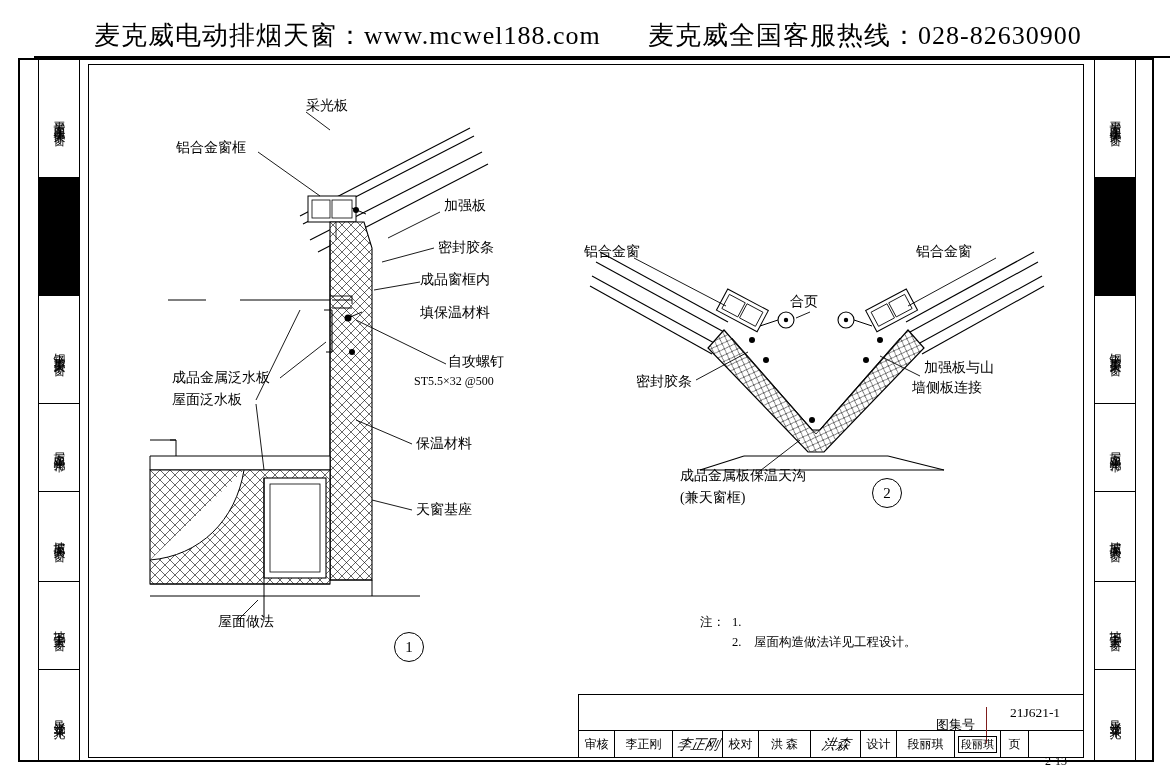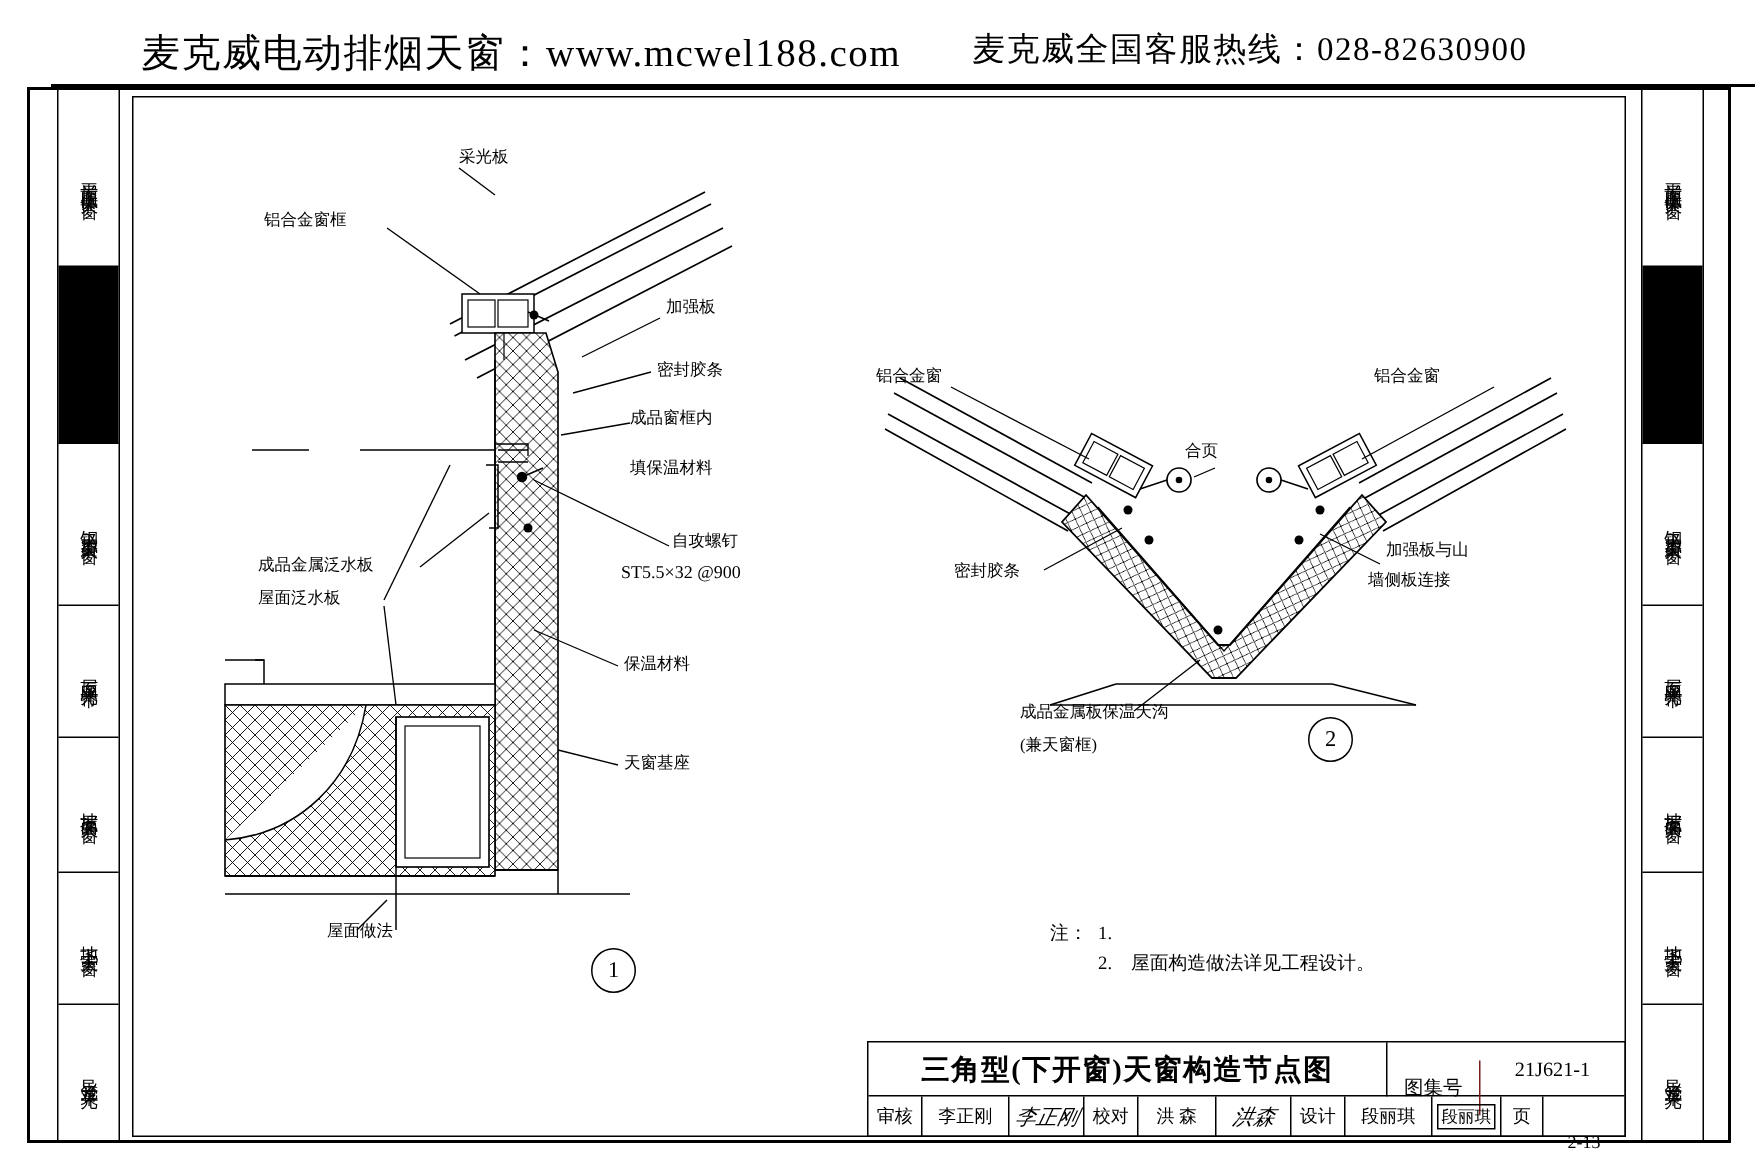--- a/index.html
+++ b/index.html
@@ -2,38 +2,38 @@
 <html><head>
 <meta charset="utf-8">
 <style>
   html,body{margin:0;padding:0;background:#fff;}
   body{width:1172px;height:780px;font-family:"Liberation Serif",serif;color:#000;}
   #sheet{position:relative;width:1172px;height:780px;overflow:hidden;background:#fff;}
 
   
   .hdr{position:absolute;left:16px;top:0;width:1172px;height:58px;}
   .hdr-left{position:absolute;left:78px;top:18px;font-size:26px;letter-spacing:1px;white-space:nowrap;}
-  .hdr-right{position:absolute;left:632px;top:18px;font-size:22px;letter-spacing:1px;white-space:nowrap;}
+  .hdr-right{position:absolute;left:632px;top:18px;font-size:26px;letter-spacing:1px;white-space:nowrap;}
   .hdr-rule{position:absolute;left:18px;top:56px;width:1136px;height:2px;background:#000;}
 
   
   .frame{position:absolute;left:18px;top:58px;width:1136px;height:704px;border:2px solid #000;box-sizing:border-box;}
   .inner-frame{position:absolute;left:88px;top:64px;width:996px;height:694px;border:1px solid #000;box-sizing:border-box;}
 
   
   .tabcol{position:absolute;top:60px;width:40px;height:700px;}
   .tabcol.left{left:38px;border-left:1px solid #000;border-right:1px solid #000;}
   .tabcol.right{left:1094px;border-left:1px solid #000;border-right:1px solid #000;}
   .tab{position:relative;box-sizing:border-box;border-bottom:1px solid #000;display:flex;align-items:center;justify-content:center;}
   .tab span{writing-mode:vertical-rl;text-orientation:upright;font-size:12px;line-height:15px;letter-spacing:2px;}
   .tab.dark{background:#000;}
   .tab.dark span{color:#fff;}
 
   
-  .lbl{position:absolute;font-size:11px;line-height:15px;white-space:nowrap;}
+  .lbl{position:absolute;font-size:14px;line-height:15px;white-space:nowrap;}
   svg{position:absolute;left:0;top:0;overflow:visible;}
   .circ{position:absolute;width:28px;height:28px;border:1.6px solid #000;border-radius:50%;
         display:flex;align-items:center;justify-content:center;font-size:15px;}
 
   
   .notes{position:absolute;left:700px;top:612px;font-size:12.5px;line-height:20px;}
   .notes .n-row{display:flex;}
   .notes .n-idx{width:22px;}
 
   
@@ -252,21 +252,21 @@
     </g>
   </svg>
 
   <div class="lbl" style="left:306px;top:98px">采光板</div>
   <div class="lbl" style="left:176px;top:140px">铝合金窗框</div>
   <div class="lbl" style="left:444px;top:198px">加强板</div>
   <div class="lbl" style="left:438px;top:240px">密封胶条</div>
   <div class="lbl" style="left:420px;top:272px">成品窗框内</div>
   <div class="lbl" style="left:420px;top:305px">填保温材料</div>
   <div class="lbl" style="left:448px;top:354px">自攻螺钉</div>
-  <div class="lbl" style="left:414px;top:374px;font-size:12px">ST5.5×32 @900</div>
+  <div class="lbl" style="left:414px;top:374px;font-size:12px">ST5.5×32 @500</div>
   <div class="lbl" style="left:172px;top:370px">成品金属泛水板</div>
   <div class="lbl" style="left:172px;top:392px">屋面泛水板</div>
   <div class="lbl" style="left:416px;top:436px">保温材料</div>
   <div class="lbl" style="left:416px;top:502px">天窗基座</div>
   <div class="lbl" style="left:218px;top:614px">屋面做法</div>
   <div class="circ" style="left:394px;top:632px">
       <span>1</span>
     </div>
 
   <div class="lbl" style="left:584px;top:244px">铝合金窗</div>
@@ -288,21 +288,20 @@
     </div>
     <div class="n-row">
       <span style="width:32px"></span>
       <span class="n-idx">2.</span>
       <span>屋面构造做法详见工程设计。</span>
     </div>
   </div>
 
   <div class="tblock">
     <div class="tb-top">
-      <div class="tb-title">三角型(下开窗)天窗构造节点图</div>
       <div class="tb-setlbl">图集号</div>
       <div class="tb-setval">21J621-1</div>
     </div>
     <div class="tb-bot">
       <div class="tb-cell" style="width:36px">审核</div>
       <div class="tb-cell" style="width:58px">李正刚</div>
       <div class="tb-cell" style="width:50px">
           <span class="sig">李正刚</span>
         </div>
       <div class="tb-cell" style="width:36px">校对</div>

